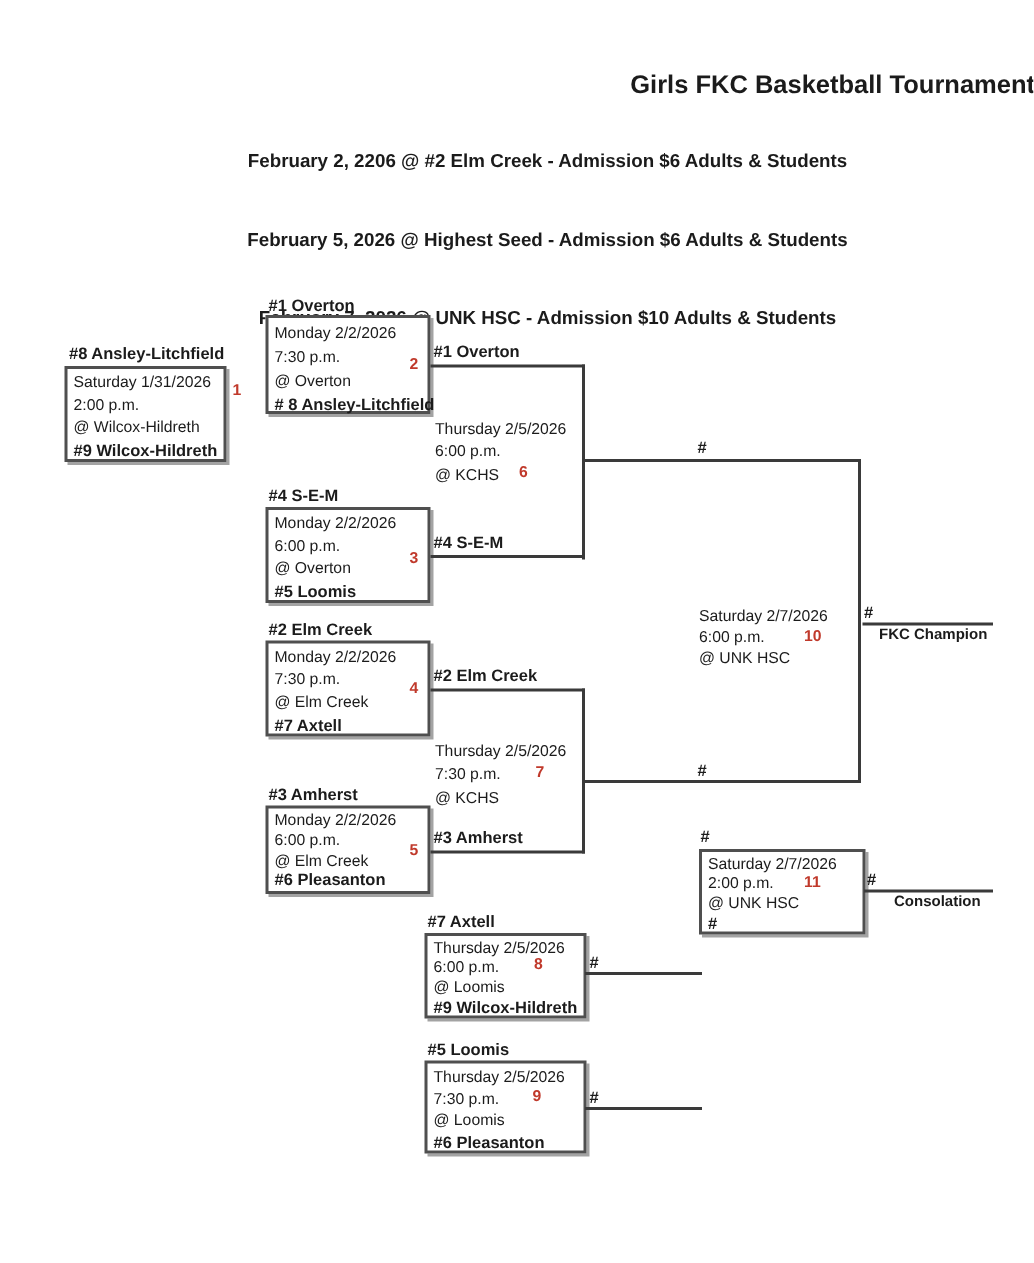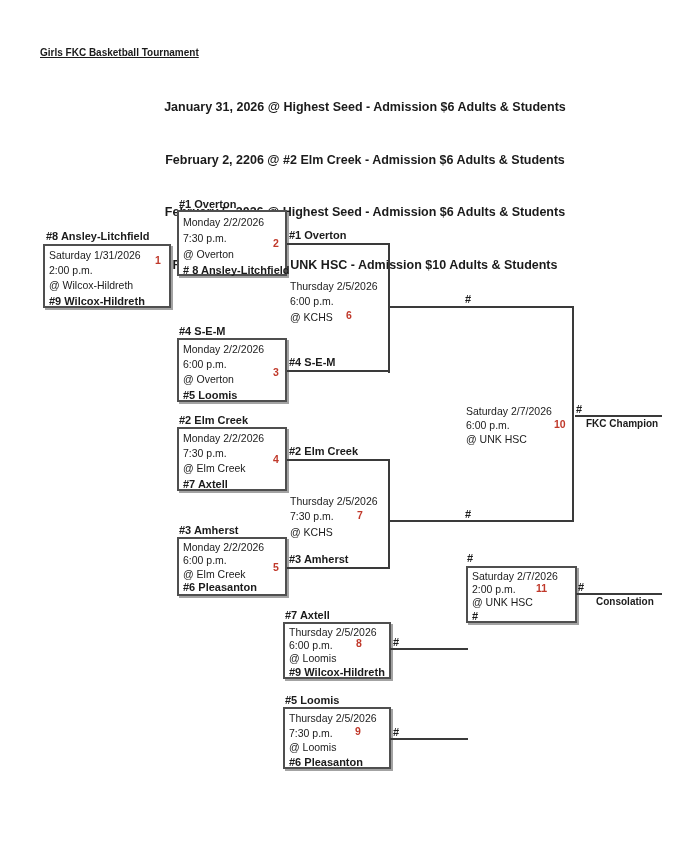--- a/index.html
+++ b/index.html
@@ -1,22 +1,22 @@
 <!DOCTYPE html>
 <html><head>
 <meta charset="utf-8">
 <style>
   html,body{margin:0;padding:0;background:#fff;}
   .page{
     position:relative;width:689px;height:842px;background:#ffffff;
     font-family:"Liberation Sans",sans-serif;color:#1b1b1b;overflow:hidden;
   }
   
-  .hdr-title{position:absolute;left:40px;top:47px;width:650px;text-align:left;
-    font-size:10px;font-weight:bold;white-space:pre;text-decoration:underline;}
+  .hdr-title{position:absolute;left:40px;top:47px;width:650px;text-align:right;
+    font-size:17px;font-weight:bold;white-space:pre;}
   .hdr-lines{position:absolute;left:40px;top:64px;width:650px;text-align:center;
     font-size:12.5px;font-weight:bold;line-height:17.5px;white-space:pre;}
   .hdr-foot{position:absolute;left:193px;top:171px;font-size:12px;font-weight:bold;white-space:pre;}
   
   .gamebox{
     position:absolute;box-sizing:border-box;background:#fff;
     border:2px solid #4f4f4f;box-shadow:2px 2px 0 #a3a3a3;
     padding:2px 0 16px 4px;font-size:10.5px;
   }
   .gamebox .row{white-space:nowrap;}
@@ -37,28 +37,27 @@
   .hash{position:absolute;font-weight:bold;font-size:11px;}
   .result{position:absolute;font-weight:bold;font-size:10px;white-space:nowrap;}
 </style>
 </head>
 <body>
 
 <div class="page">
 
   <div class="hdr-title">Girls FKC Basketball Tournament</div>
   <div class="hdr-lines">
-    <div>January 31, 2026 @ Highest Seed - Admission $6 Adults &amp; Students</div>
     <div>February 2, 2206 @ #2 Elm Creek - Admission $6 Adults &amp; Students</div>
     <div>February 5, 2026 @ Highest Seed - Admission $6 Adults &amp; Students</div>
     <div>February 7, 2026 @ UNK HSC - Admission $10 Adults &amp; Students</div>
   </div>
 
   <div class="boxtitle" style="left:46px;top:230px;">#8 Ansley-Litchfield</div>
-  <div class="gamebox lh155" style="left:43px;top:244px;width:128px;height:64px;">
+  <div class="gamebox lh155" style="left:43px;top:244px;width:108px;height:64px;">
     <div class="row">Saturday 1/31/2026</div>
     <div class="row">2:00 p.m.</div>
     <div class="row">@ Wilcox-Hildreth</div>
     <div class="row team">#9 Wilcox-Hildreth</div>
   </div>
   <span class="gnum" style="left:155px;top:254px;">1</span>
 
   <div class="boxtitle" style="left:179px;top:198px;">#1 Overton</div>
   <div class="gamebox lh16" style="left:177px;top:210px;width:110px;height:66px;">
     <div class="row">Monday 2/2/2026</div>
@@ -122,21 +121,21 @@
   <div class="hline" style="left:287px;top:567px;width:103px;"></div>
   <span class="hash" style="left:465px;top:508px;">#</span>
   <div class="hline" style="left:390px;top:520px;width:184px;"></div>
 
   <div class="vline" style="left:572px;top:306px;height:216px;"></div>
   <div class="info tight" style="left:466px;top:404px;">
     <div>Saturday 2/7/2026</div>
     <div>6:00 p.m.</div>
     <div>@ UNK HSC</div>
   </div>
-  <span class="gnum" style="left:536px;top:418px;margin-left:18px;">10</span>
+  <span class="gnum" style="left:536px;top:418px;">10</span>
   <span class="hash" style="left:576px;top:403px;">#</span>
   <div class="hline" style="left:575px;top:415px;width:87px;"></div>
   <div class="result" style="left:586px;top:418px;">FKC Champion</div>
 
   <div class="hash" style="left:467px;top:552px;">#</div>
   <div class="gamebox lh135" style="left:466px;top:566px;width:111px;height:57px;">
     <div class="row">Saturday 2/7/2026</div>
     <div class="row">2:00 p.m.</div>
     <div class="row">@ UNK HSC</div>
     <div class="row team">#</div>

